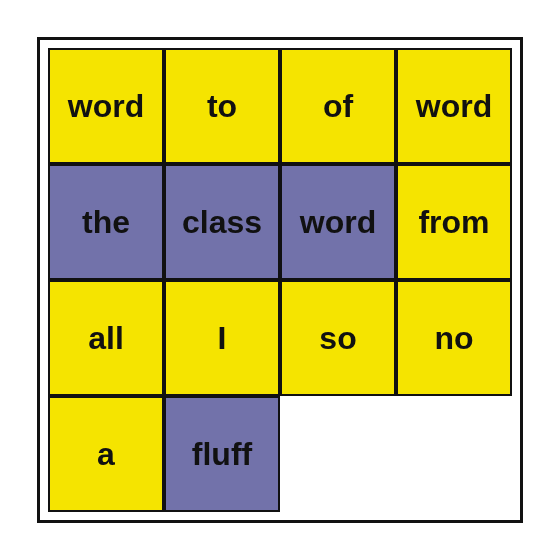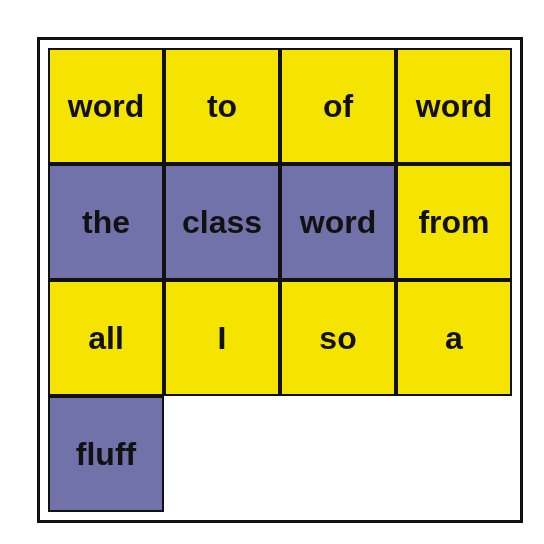--- a/index.html
+++ b/index.html
@@ -51,15 +51,16 @@
     <div class="cell yellow">to</div>
     <div class="cell yellow">of</div>
     <div class="cell yellow">word</div>
     <div class="cell purple">the</div>
     <div class="cell purple">class</div>
     <div class="cell purple">word</div>
     <div class="cell yellow">from</div>
     <div class="cell yellow">all</div>
     <div class="cell yellow">I</div>
     <div class="cell yellow">so</div>
+    <div class="cell yellow">no</div>
     <div class="cell yellow">a</div>
     <div class="cell purple">fluff</div>
   </div>
 
 </body></html>

